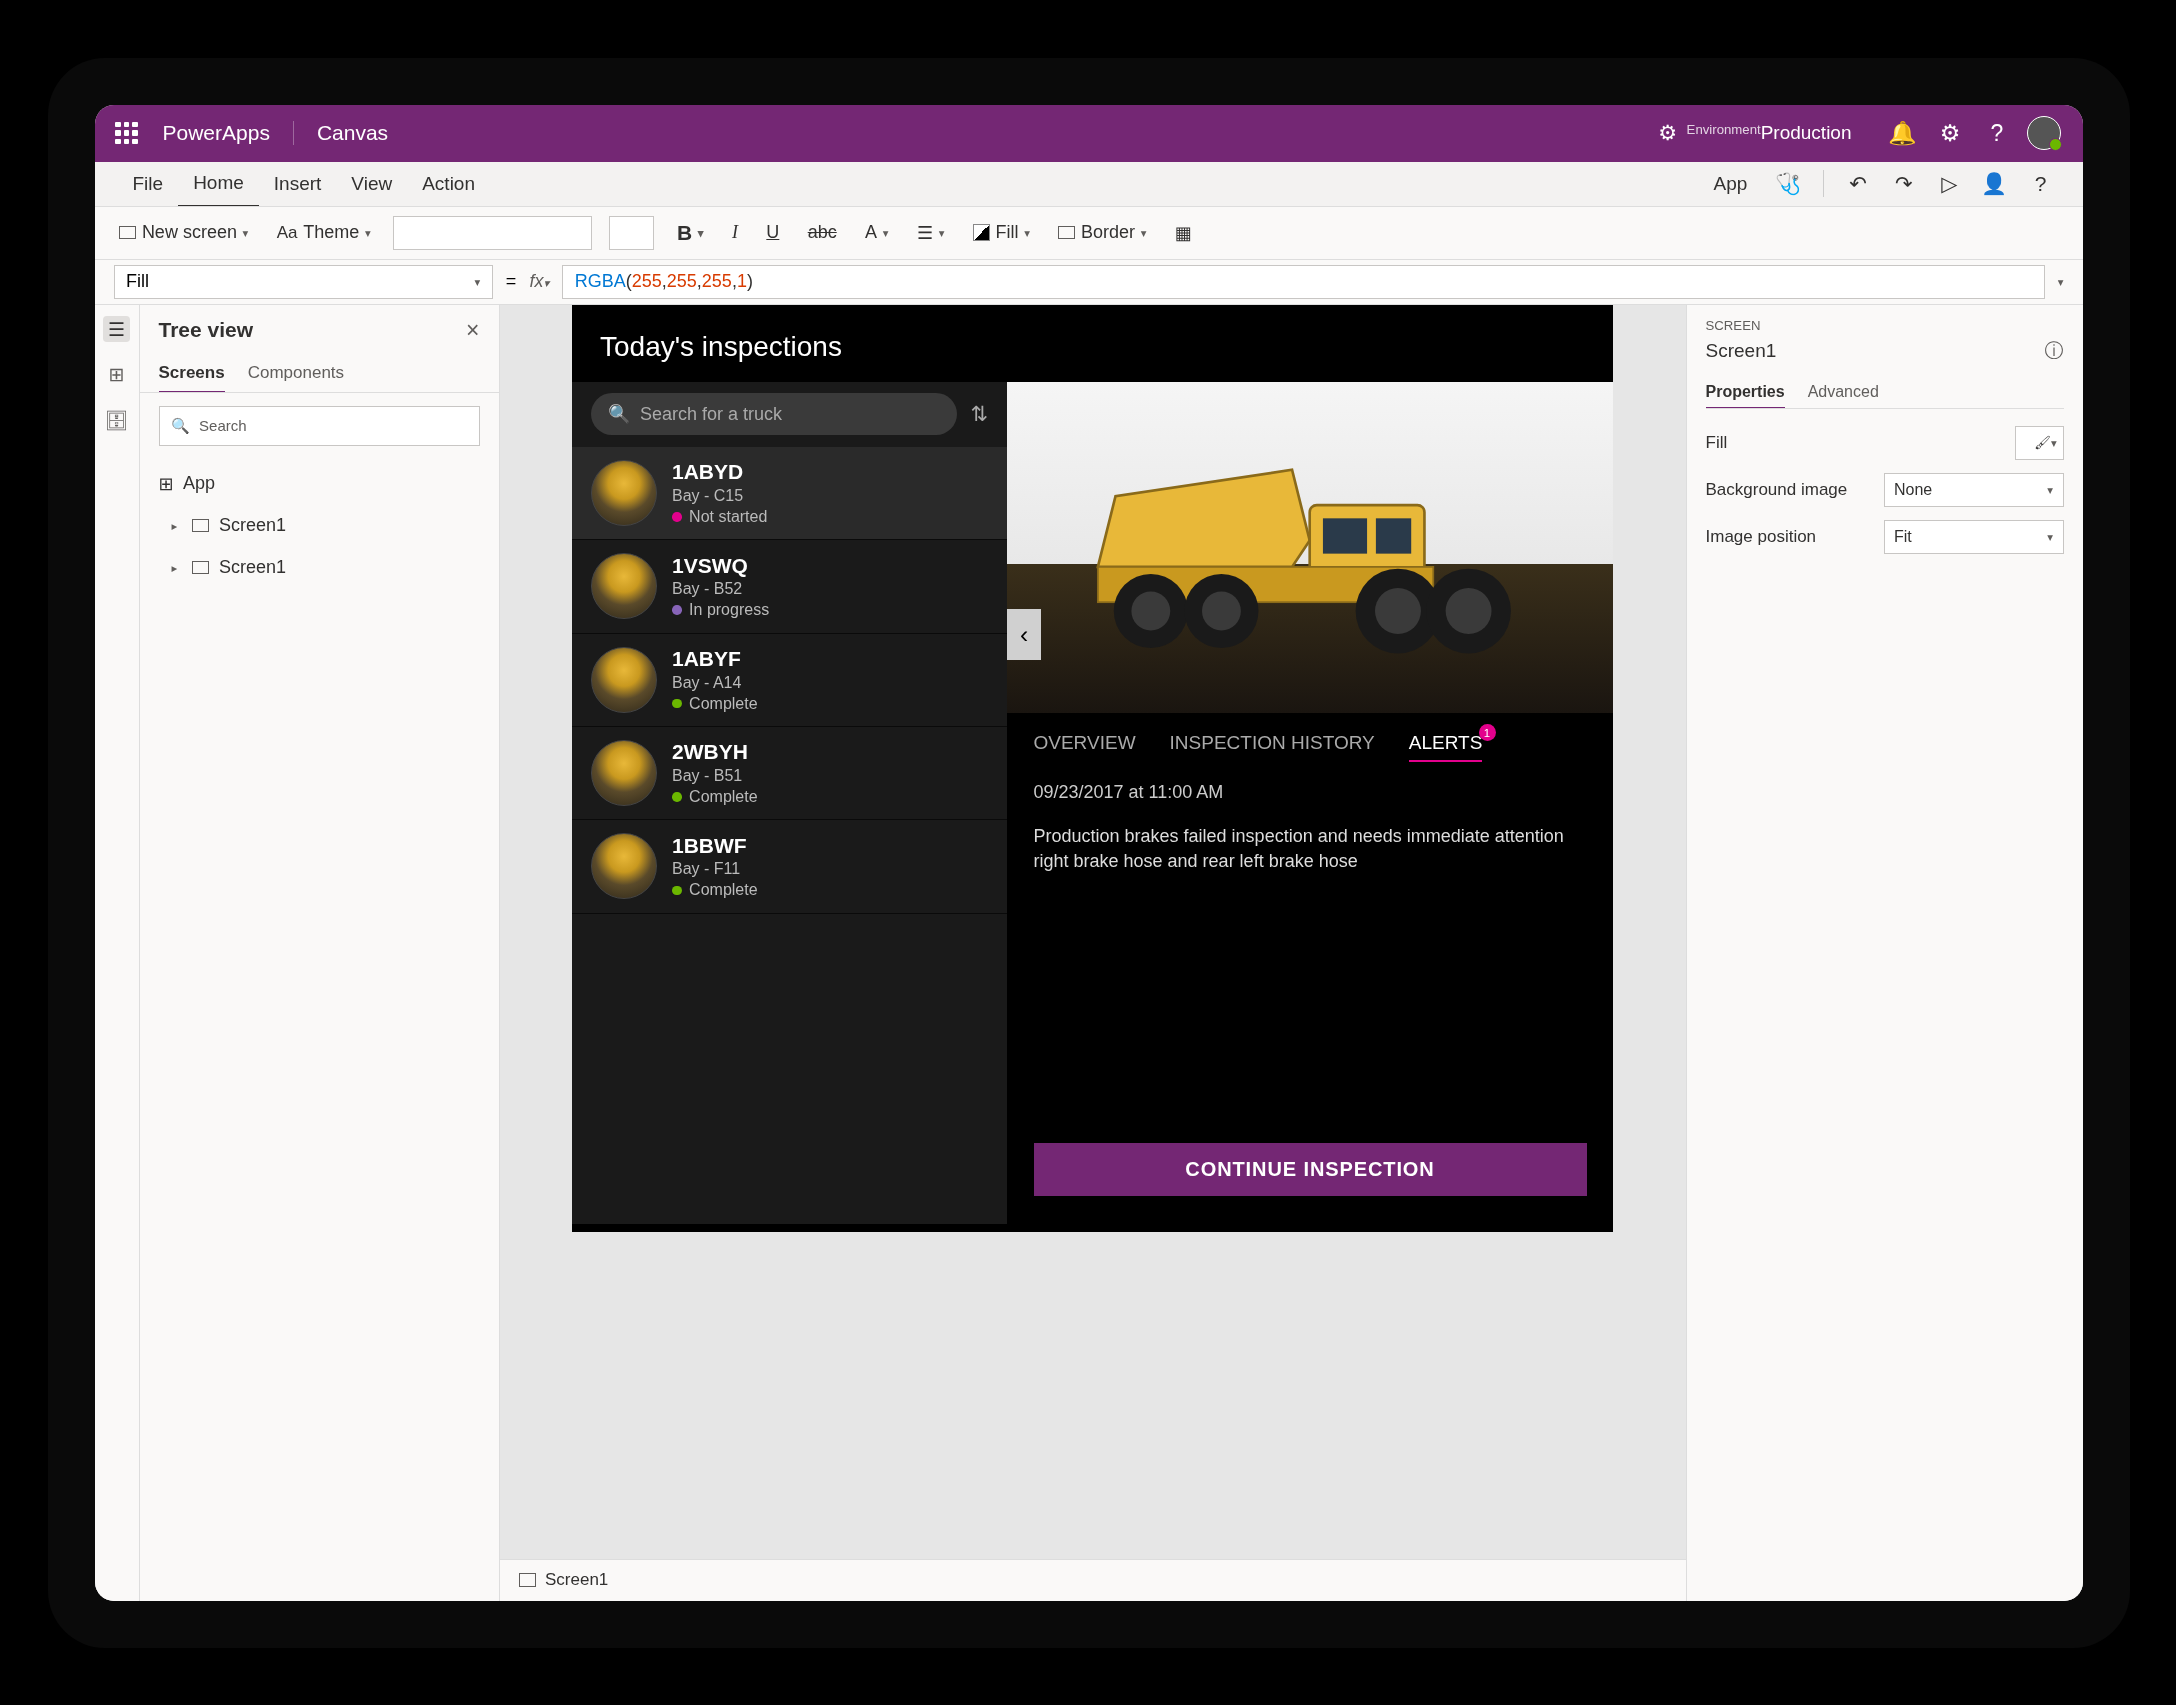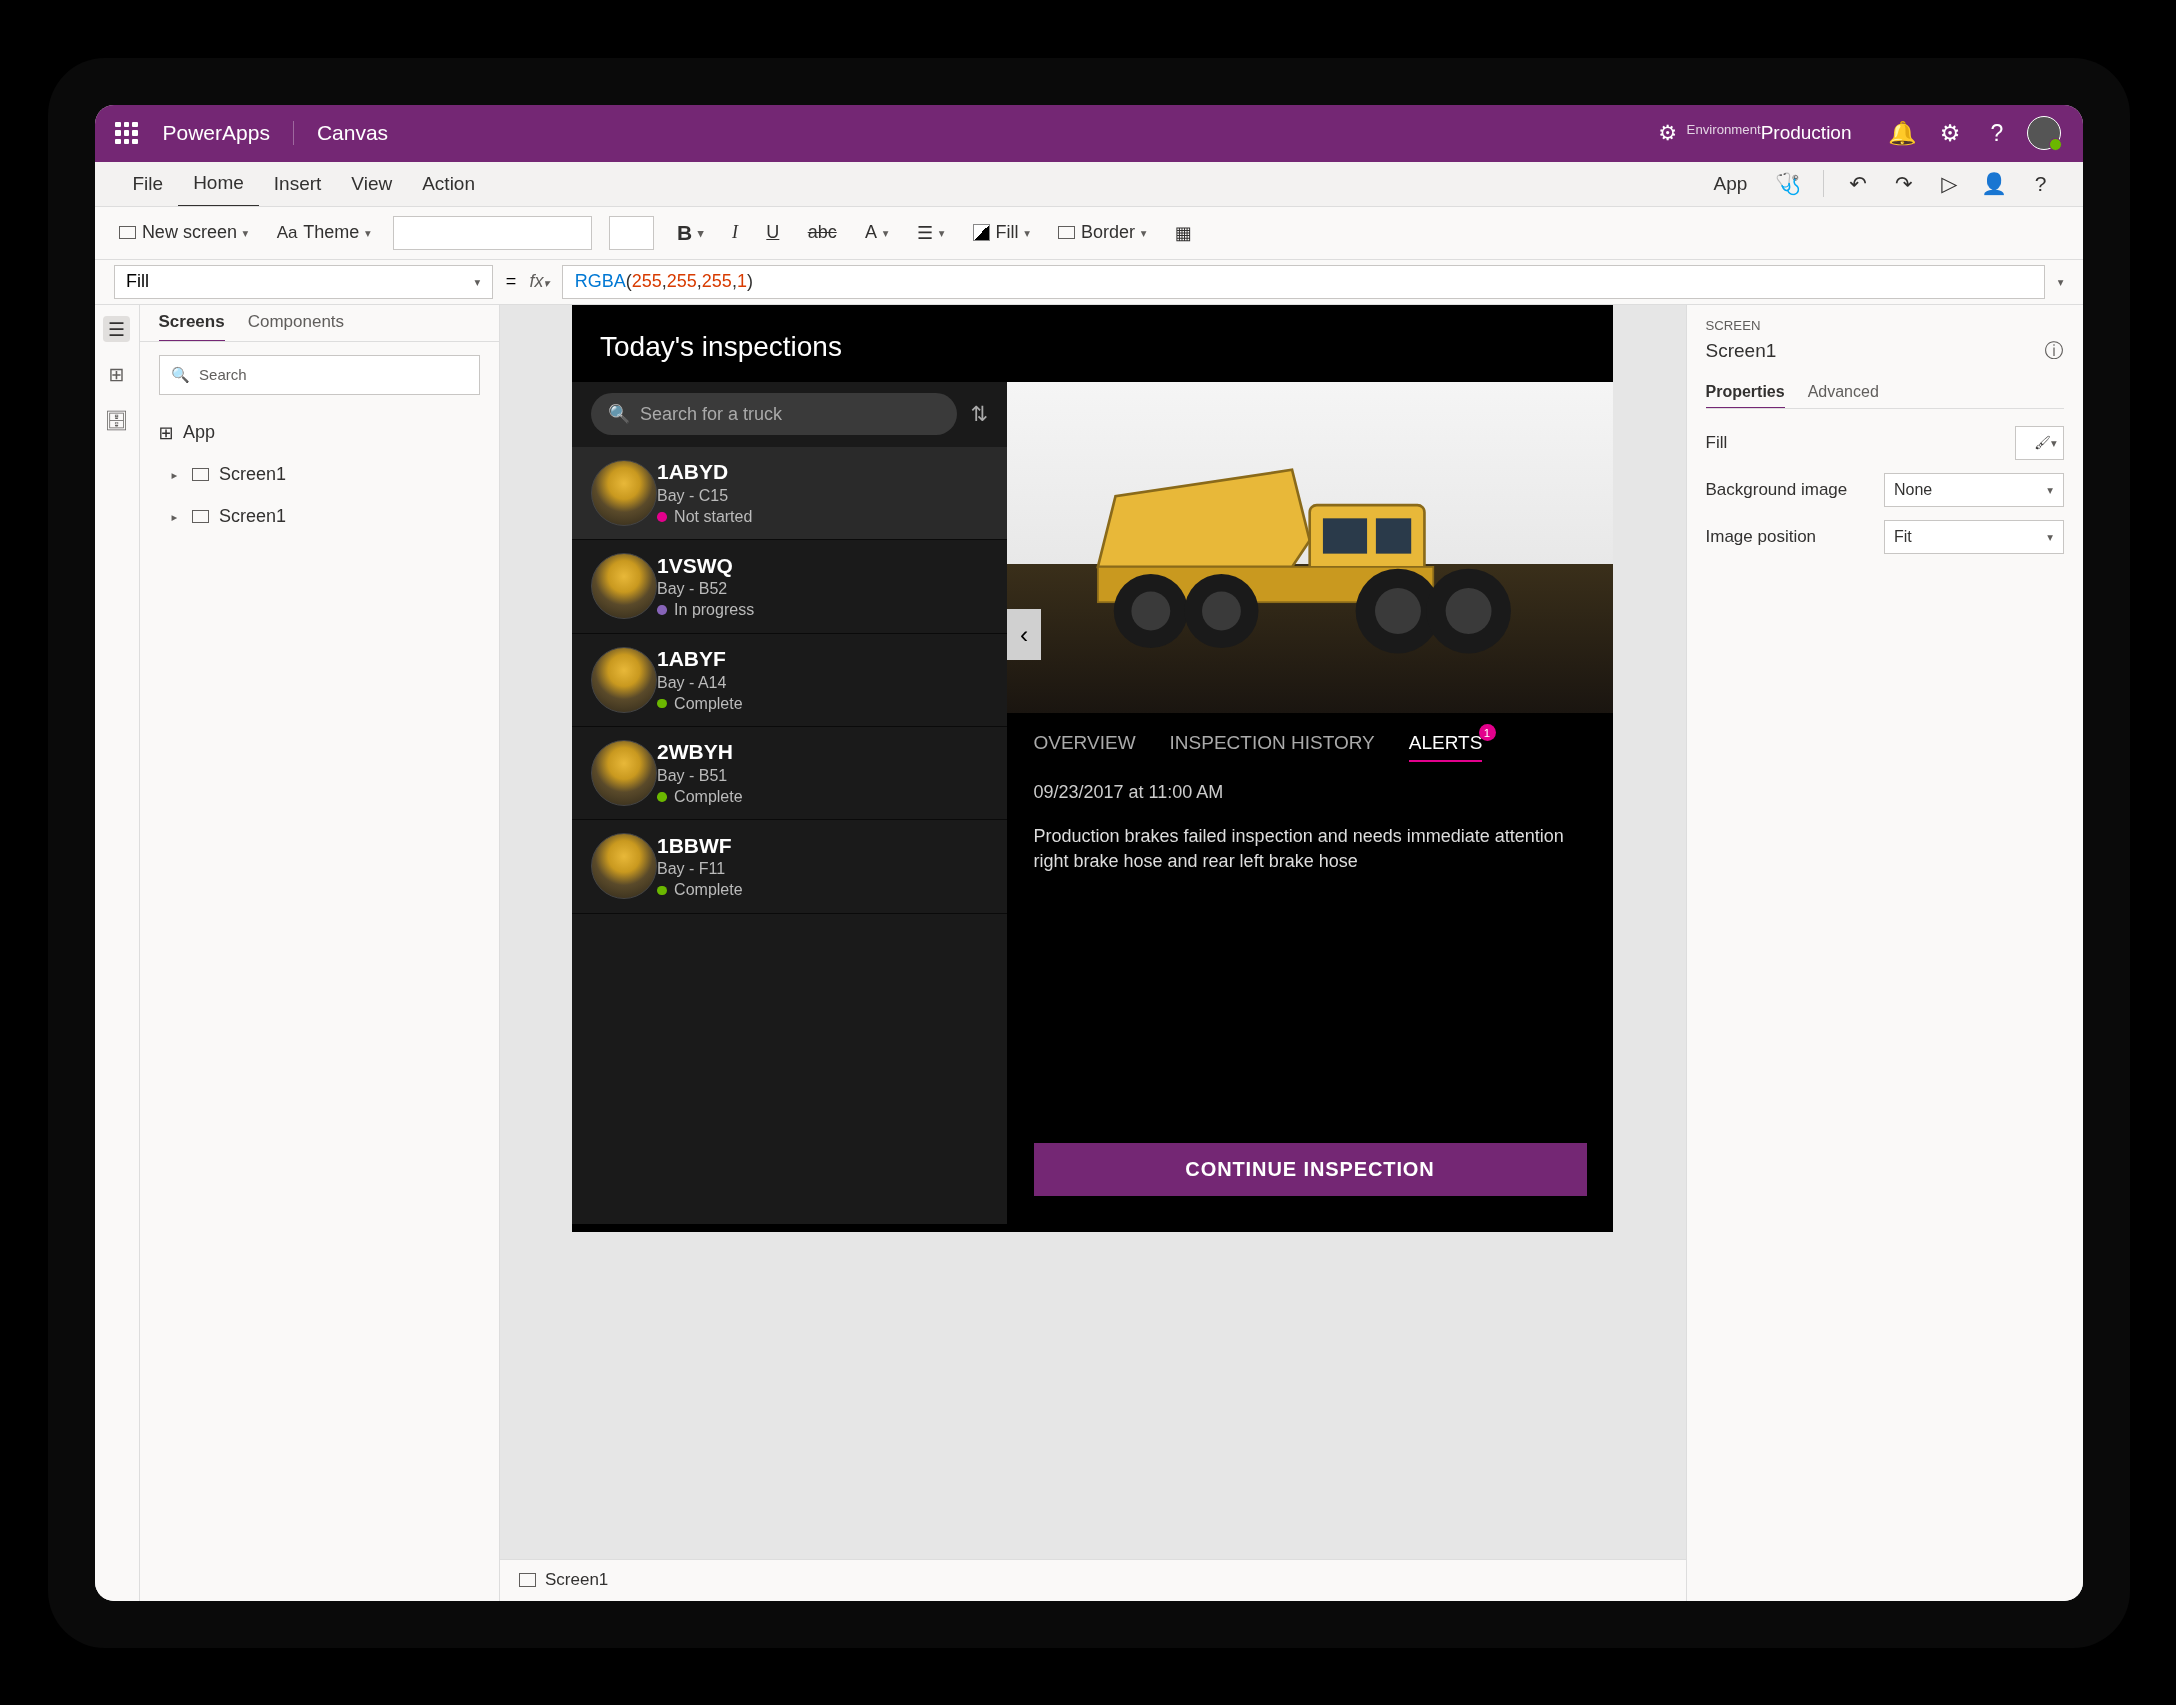--- a/index.html
+++ b/index.html
@@ -57,21 +57,21 @@
 .canvas{flex:1;background:#e6e6e6;display:flex;flex-direction:column;position:relative}
 .canvasinner{flex:1;display:flex;align-items:flex-start;justify-content:center;padding-top:0}
 .appview{width:1041px;height:927px;background:#000;color:#fff;overflow:hidden;margin-top:0}
 .apptitle{padding:26.5px 28px 19px;font-size:28px;font-weight:400}
 .appbody{display:flex;height:calc(100% - 85px)}
 .leftlist{width:435px;background:#1a1a1a;display:flex;flex-direction:column}
 .searchrow{display:flex;align-items:center;gap:13.2px;padding:11.4px 19px}
 .trucksearch{flex:1;height:42px;background:#3a3a3a;border-radius:21px;display:flex;align-items:center;padding:0 17px;gap:9.5px;color:#aaa;font-size:18px}
 .sorticon{font-size:21px;color:#aaa;cursor:pointer}
 .trucks{flex:1;overflow:hidden}
-.truck{display:flex;align-items:center;padding:13.2px 19px;border-bottom:0.9px solid #0a0a0a;cursor:pointer}
+.truck{display:flex;align-items:center;gap:15px;padding:13.2px 19px;border-bottom:0.9px solid #0a0a0a;cursor:pointer}
 .truck.sel{background:#2a2a2a}
 .timg{width:66px;height:66px;border-radius:50%;background:radial-gradient(circle at 50% 35%,#e8b839 0%,#c9991f 30%,#5a4a2a 55%,#2a2418 100%);border:1.9px solid #444}
 .tinfo{display:flex;flex-direction:column;gap:2.8px}
 .tname{font-size:21px;font-weight:600}
 .tbay{font-size:16px;color:#bbb}
 .tstatus{font-size:16px;color:#bbb;display:flex;align-items:center;gap:7.6px}
 .dot{width:9.5px;height:9.5px;border-radius:50%}
 .dot.pink{background:#e3008c}.dot.purple{background:#8764b8}.dot.green{background:#6bb700}
 .detail{flex:1;background:#000;display:flex;flex-direction:column;position:relative}
 .heroimg{height:331px;background:linear-gradient(180deg,#f5f5f5 0%,#e8e8e8 55%,#3a2f1a 55%,#1a1510 100%);position:relative;overflow:hidden}
@@ -205,20 +205,24 @@
 </div>
 
 <div class="workspace">
   <div class="leftrail">
     <div class="railicon active">☰</div>
     <div class="railicon">⊞</div>
     <div class="railicon">🗄</div>
   </div>
 
   <div class="treepanel">
+    <div class="treehdr">
+      <span>Tree view</span>
+      <span class="closex">×</span>
+    </div>
     <div class="treetabs">
       <div class="treetab active">Screens</div>
       <div class="treetab">Components</div>
     </div>
     <div class="searchbox">
       <span class="sicon">🔍</span>
       <span>Search</span>
     </div>
     <div class="treelist">
       <div class="treeitem">

